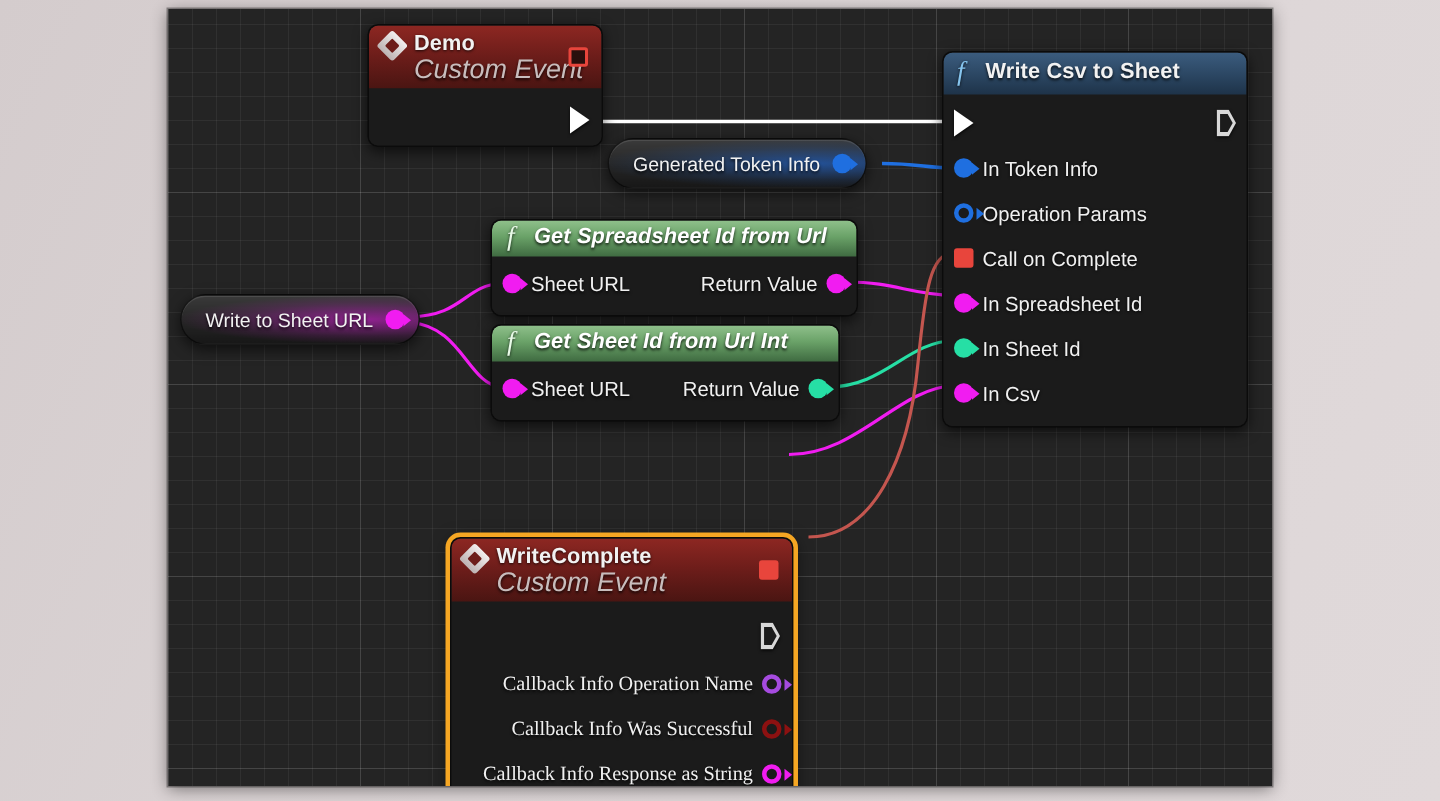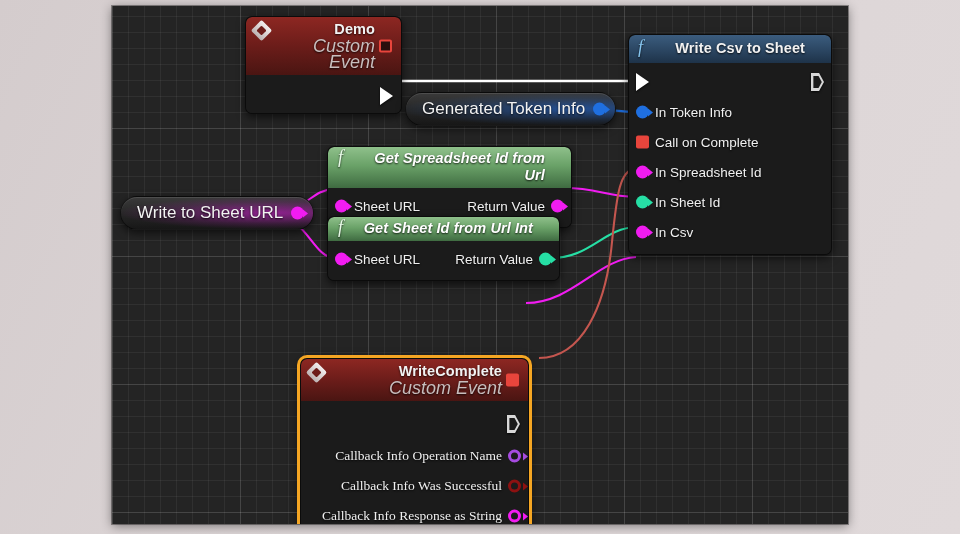--- a/index.html
+++ b/index.html
@@ -38,23 +38,22 @@
     position: absolute;
     border-radius: 7px;
     background: #1c1c1c;
     box-shadow: 0 3px 9px rgba(0,0,0,.62);
     color: #f2f2f2;
     overflow: hidden;
     border: 1px solid rgba(0,0,0,.6);
   }
   .nhead {
     position: relative;
-    padding: 4px 26px 5px 9px;
+    padding: 4px 9px 5px 9px;
     border-radius: 6px 6px 0 0;
-    text-align: right;
   }
   .ntitle { font-size: 14.5px; font-weight: bold; letter-spacing: .1px;
             text-shadow: 0 1px 2px rgba(0,0,0,.8); line-height: 17px; }
   .nsub { font-size: 18px; font-style: italic; color: #c8bdbd;
           text-shadow: 0 1px 2px rgba(0,0,0,.8); line-height: 16px; }
   .nbody { background: #1b1b1b; padding: 4px 0 7px 0; }
 
   
   .head-event {
     background: linear-gradient(180deg,#8d2722 0%,#6d1d1a 48%,#4a1512 100%);
@@ -140,21 +139,21 @@
     background: #1b1b1b;
   }
 
   
   .pill {
     position: absolute; display: flex; align-items: center;
     height: 34px; padding: 0 30px 0 16px; border-radius: 17px;
     background: linear-gradient(180deg,#3a3a3a 0%,#262626 52%,#171717 100%);
     box-shadow: 0 3px 9px rgba(0,0,0,.6), inset 0 1px 0 rgba(255,255,255,.10);
     border: 1px solid rgba(0,0,0,.55);
-    color: #f2f2f2; font-size: 17px; white-space: nowrap;
+    color: #f2f2f2; font-size: 13px; white-space: nowrap;
   }
   .pill .plbl { text-shadow: 0 1px 2px rgba(0,0,0,.85); position: relative; z-index: 2; }
   .pill .glow {
     position: absolute; left: 0; top: 0; right: 0; bottom: 0; border-radius: 17px;
     pointer-events: none; z-index: 1;
   }
   .pill .pinw { position: absolute; right: 9px; top: 50%; transform: translateY(-50%); z-index: 3; }
 
   
   .selected { box-shadow: 0 0 0 3px #f5a623, 0 3px 12px rgba(0,0,0,.7); }
@@ -207,20 +206,24 @@
         <div class="row" style="height:30px; position:relative;">
           <span class="exec" style="position:absolute; left:7px; top:6px;"></span>
           <span class="exec hollow" style="position:absolute; right:7px; top:6px;"></span>
         </div>
 
         <div class="row in">
           <span class="pin left dot solid" style="color:#1f6fe0;"></span>
           <span class="lbl">In Token Info</span>
         </div>
 
+        <div class="row in">
+          <span class="pin left dot hollow" style="color:#1f6fe0; width:13px; height:13px;"></span>
+          <span class="lbl">Operation Params</span>
+        </div>
 
         <div class="row in">
           <span class="pin left" style="left:7px; width:13px; height:13px; background:#e8453c; border-radius:2px;"></span>
           <span class="lbl">Call on Complete</span>
         </div>
 
         <div class="row in">
           <span class="pin left dot solid" style="color:#f11cf1;"></span>
           <span class="lbl">In Spreadsheet Id</span>
         </div>

